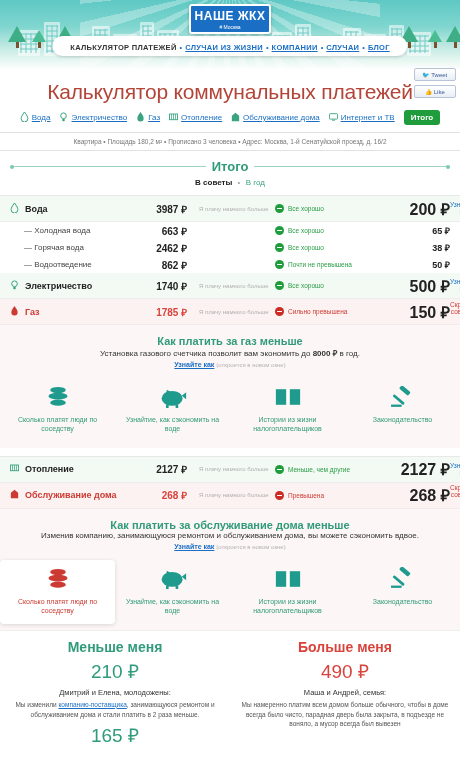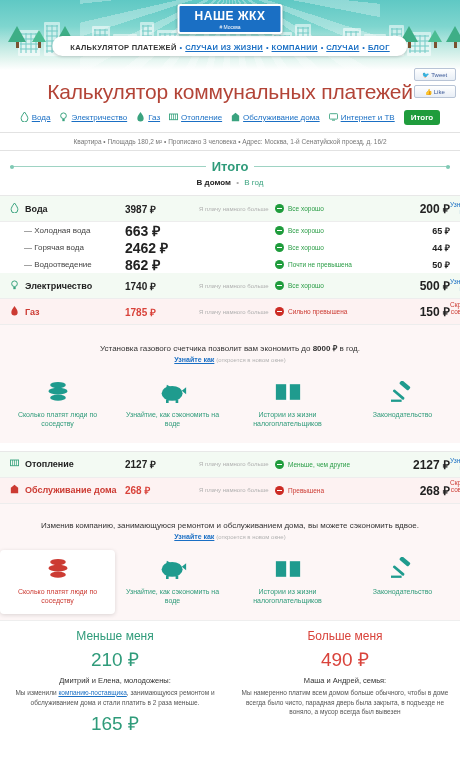--- a/index.html
+++ b/index.html
@@ -39,21 +39,21 @@
   .tree i {
     display:block; width:0; height:0; margin:0 auto;
     border-left: 9px solid transparent; border-right: 9px solid transparent;
     border-bottom: 16px solid #3eae86;
   }
   .tree i.s { border-left-width:7px; border-right-width:7px; border-bottom-width:12px; border-bottom-color:#4bbd92;}
   .tree b { display:block; width:3px; height:6px; background:#7a5230; margin:0 auto; }
 
   .logo {
     position: absolute; left: 50%; top: 4px; transform: translateX(-50%);
-    width: 105px; height: 30px; background: #1a6fc4;
+    width: 82px; height: 30px; background: #1a6fc4;
     border: 2px solid #fff; border-radius: 3px;
     box-shadow: 0 1px 3px rgba(0,0,0,.25);
     text-align: center; color: #fff; z-index: 4;
   }
   .logo .l1 { font-size: 12px; font-weight: bold; letter-spacing: .5px; margin-top: 3px; }
   .logo .l2 { font-size: 5px; margin-top: 1px; }
 
   .navwrap {
     position: absolute; left: 50%; top: 36px; transform: translateX(-50%);
     background: #fff; border-radius: 14px; padding: 4px 18px; z-index: 3;
@@ -124,56 +124,56 @@
     border-bottom: 1px solid #ededed; font-size: 9px;
   }
   .row.green { background: #f3faf3; }
   .row.red   { background: #fdf2f2; }
   .row.sub   { height: 17px; background: #fff; border-bottom: none; font-size: 8px; }
   .c-name { flex: 0 0 125px; display: flex; align-items: center; gap: 6px; padding-left: 10px; }
   .c-name .nm { font-weight: bold; color: #222; }
   .row.red .c-name .nm { color: #cc3b33; }
   .row.sub .c-name { padding-left: 24px; font-weight: normal; gap: 4px; }
   .row.sub .c-name .nm { font-weight: normal; color: #444; }
-  .c-pay  { flex: 0 0 62px; text-align: left; font-weight: bold; font-size: 10px; color: #222; }
-  .row.sub .c-pay { font-size: 14px; font-weight: bold; }
+  .c-pay  { flex: 0 0 62px; text-align: right; font-weight: bold; font-size: 10px; color: #222; }
+  .row.sub .c-pay { font-size: 10px; font-weight: bold; }
   .row.red .c-pay { color: #d9433b; }
   .c-note { flex: 0 0 88px; padding-left: 12px; font-size: 6px; color: #b0b0b0; }
   .c-norm { flex: 0 0 105px; display: flex; align-items: center; gap: 4px; font-size: 6.5px; }
   .c-norm .bub { width: 9px; height: 9px; border-radius: 50%; flex: none; position: relative; }
   .c-norm .bub::after{content:"";position:absolute;left:2px;top:4px;width:5px;height:1px;background:#fff;}
   .c-norm.ok .bub { background: #1f9c3c; } .c-norm.ok span { color: #2a9d46; }
   .c-norm.bad .bub { background: #cc2b24; } .c-norm.bad span { color: #cc3b33; }
-  .c-save { flex: 0 0 70px; text-align: right; font-weight: bold; font-size: 12px; color: #222; }
+  .c-save { flex: 0 0 70px; text-align: right; font-weight: bold; font-size: 16px; color: #222; }
   .row.sub .c-save { font-size: 9px; }
   .c-act  { flex: 1; text-align: right; padding-right: 10px; font-size: 6.5px; }
   .c-act a { color: #1a6fc4; text-decoration: none; }
   .c-act.r a { color: #cc3b33; }
 
   
   .advice { padding: 10px 0 6px; background: #fff; }
   .advice.red-bg { background: #fdf6f6; }
   .advice h3 { text-align: center; font-size: 11px; color: #2f9b7a; font-weight: bold; }
-  .advice .txt { text-align: center; font-size: 8px; color: #333; margin-top: 7px; }
+  .advice .txt { text-align: center; font-size: 8px; color: #333; }
   .advice .txt b { font-weight: bold; }
   .advice .more { text-align: center; font-size: 7px; margin-top: 3px; }
   .advice .more a { color: #1a6fc4; font-weight: bold; text-decoration: underline; }
   .advice .more span { color: #b3b3b3; font-size: 6px; }
 
   .tiles { display: flex; margin-top: 10px; }
   .tile { flex: 1; text-align: center; padding: 6px 4px 8px; }
   .tile.hl { background: #fff; border-radius: 4px; box-shadow: 0 1px 4px rgba(0,0,0,.14); }
   .tile .tl { font-size: 7px; color: #2f9b7a; line-height: 1.35; margin-top: 5px; }
   .tile.hl .tl { color: #cc3b33; }
   .tile .gi { height: 26px; display: flex; align-items: center; justify-content: center; }
 
   
   .compare { display: flex; border-top: 1px solid #eee; background: #fff; }
   .cc { flex: 1; padding: 8px 10px 10px; text-align: center; }
-  .cc .hd { font-size: 12px; font-weight: normal; }
+  .cc .hd { font-size: 14px; font-weight: bold; }
   .cc.less .hd { color: #2f9b7a; } .cc.more .hd { color: #d9433b; }
   .cc .amt { font-size: 19px; margin-top: 3px; }
   .cc.less .amt { color: #2f9b7a; } .cc.more .amt { color: #d9433b; }
   .cc .who { font-size: 7.5px; font-weight: normal; color: #333; margin-top: 4px; }
   .cc .body { font-size: 6.5px; color: #555; line-height: 1.5; margin-top: 3px; }
   .cc .body a { color: #1a6fc4; text-decoration: underline; }
 </style>
 </head>
 <body>
 
@@ -285,21 +285,21 @@
 
   <div class="crumb">Квартира • Площадь 180,2 м² • Прописано 3 человека • Адрес: Москва, 1-й Сенатуйской проезд, д. 16/2</div>
 
   <div class="itogo-head">
     <div class="hr-title">
       <div class="ln l"></div>
       <h2>Итого</h2>
       <div class="ln r"></div>
     </div>
     <div class="period">
-      <b>В домом</b>
+      <b>В советы</b>
       <span class="dot">•</span>
       <a href="#">В год</a>
     </div>
   </div>
 
   <div class="rows" id="rows1">
       <div class="row green">
         <div class="c-name">
           <span><svg class="ic" viewBox="0 0 10 12">
               <path d="M5 0 C2 4 1 6 1 8 a4 4 0 0 0 8 0 c0-2-1-4-4-8z" fill="none" stroke="#3aa37f" stroke-width="1.2"></path>
@@ -331,21 +331,21 @@
       <div class="row sub">
         <div class="c-name">
           <span class="nm">— Горячая вода</span>
         </div>
         <div class="c-pay">2462 ₽</div>
         <div class="c-note"></div>
         <div class="c-norm ok">
           <span class="bub"></span>
           <span>Все хорошо</span>
         </div>
-        <div class="c-save">44 ₽</div>
+        <div class="c-save">38 ₽</div>
         <div class="c-act"></div>
       </div>
       <div class="row sub">
         <div class="c-name">
           <span class="nm">— Водоотведение</span>
         </div>
         <div class="c-pay">862 ₽</div>
         <div class="c-note"></div>
         <div class="c-norm ok">
           <span class="bub"></span>
@@ -383,20 +383,21 @@
         <div class="c-norm bad">
           <span class="bub"></span>
           <span>Сильно превышена</span>
         </div>
         <div class="c-save">150 ₽</div>
         <div class="c-act r"><a href="#">Скрыть советы ▴</a></div>
       </div>
     </div>
 
   <div class="advice red-bg">
+    <h3>Как платить за газ меньше</h3>
     <div class="txt">
       <span>Установка газового счетчика позволит вам экономить до </span><b>8000 ₽</b><span> в год.</span>
     </div>
     <div class="more">
       <a href="#">Узнайте как</a>
       <span>(откроется в новом окне)</span>
     </div>
     <div class="tiles" id="tiles1">
         <div class="tile">
           <div class="gi">
@@ -473,20 +474,21 @@
         <div class="c-norm bad">
           <span class="bub"></span>
           <span>Превышена</span>
         </div>
         <div class="c-save">268 ₽</div>
         <div class="c-act r"><a href="#">Скрыть советы ▴</a></div>
       </div>
     </div>
 
   <div class="advice red-bg">
+    <h3>Как платить за обслуживание дома меньше</h3>
     <div class="txt">Изменив компанию, занимающуюся ремонтом и обслуживанием дома, вы можете сэкономить вдвое.</div>
     <div class="more">
       <a href="#">Узнайте как</a>
       <span>(откроется в новом окне)</span>
     </div>
     <div class="tiles" id="tiles2">
         <div class="tile hl">
           <div class="gi">
             <svg viewBox="0 0 30 26" width="26" height="24">
               <ellipse cx="15" cy="5" rx="9" ry="3.6" fill="#cc3b33"></ellipse>

